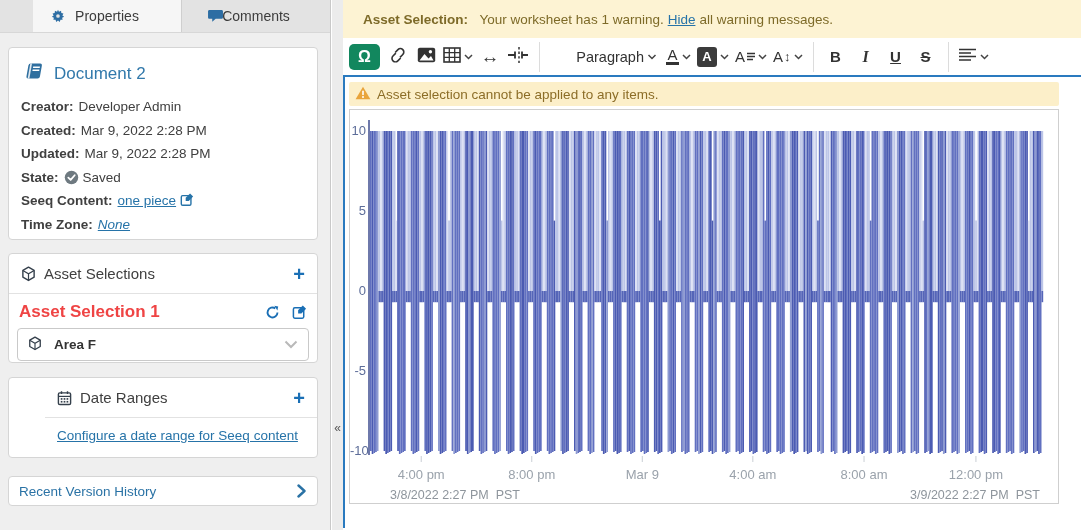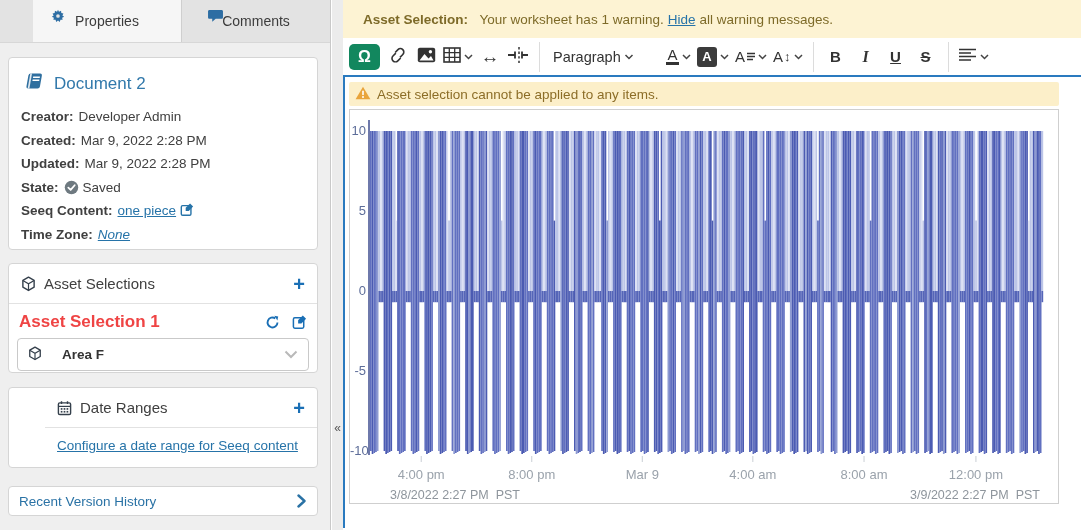--- a/index.html
+++ b/index.html
@@ -3,21 +3,21 @@
 <meta charset="utf-8">
 <style>
   * { margin:0; padding:0; box-sizing:border-box; }
   html,body { width:1081px; height:530px; overflow:hidden; background:#fff;
     font-family:"Liberation Sans", sans-serif; color:#3f3f3f; }
   .app { position:relative; width:1081px; height:530px; }
 
   
   .left-panel { position:absolute; left:0; top:0; width:331px; height:530px;
     background:#efefef; border-right:1px solid #c9c9c9; }
-  .tabbar { display:flex; height:43px; background:#e3e3e3; border-bottom:1px solid #d7d7d7;padding-left:33px; }
+  .tabbar { display:flex; height:33px; background:#e3e3e3; border-bottom:1px solid #d7d7d7;padding-left:33px; }
   .tab { position:relative; flex:1; display:flex; align-items:center; justify-content:center;
     font-size:14px; color:#3c3c3c; cursor:pointer; }
   .tab.active { background:#f6f6f6; }
   .tab + .tab { border-left:1px solid #cfcfcf; background:#e3e3e3; }
   .tab .ticon { position:absolute; left:18px; top:9px; display:flex; }
   .tab + .tab .ticon { left:26px; }
 
   .panel-body { position:relative; height:496px; }
   .card { position:absolute; left:8px; width:310px; background:#fff;
     border:1px solid #d5d5d5; border-radius:4px; }
@@ -37,21 +37,21 @@
   .lnk-italic { font-style:italic; }
   .inline-ic { display:inline-flex; vertical-align:-2px; margin-left:4px; }
   .state-ic { display:inline-flex; vertical-align:-3px; margin-right:4px; }
 
   #asset-card { top:220px; height:110px; }
   .sel-row { display:flex; align-items:center; padding:8px 10px 0 10px;
     font-size:17px; font-weight:700; color:#ef4444; }
   .sel-icons { margin-left:auto; display:flex; gap:12px; }
   .sel-icons span { cursor:pointer; display:flex; }
   .dropdown { margin:6px 8px 0 8px; height:33px; border:1px solid #c9c9c9; border-radius:4px;
-    display:flex; align-items:center; padding:0 10px; gap:20px; background:#fff; cursor:pointer;
+    display:flex; align-items:center; padding:0 10px; gap:12px; background:#fff; cursor:pointer;
     font-size:13.5px; font-weight:700; color:#333; }
   .dd-chev { margin-left:auto; display:flex; }
 
   #dates-card { top:344px; height:81px;padding-left:36px; }
   .cfg-row { padding:10px 12px; font-size:13.5px; }
 
   #history-card { top:435px; height:30px; display:flex; align-items:center; padding:0 10px;
     cursor:pointer;margin-top:8px; }
   #history-card .vh-label { font-size:13.5px; color:#2a72a5; }
   #history-card .vh-chev { margin-left:auto; display:flex; }
@@ -72,21 +72,21 @@
   .toolbar { height:39px; background:#fff; border-bottom:2px solid #2a7abf;
     display:flex; align-items:center; padding:0 6px; }
   .tb { height:28px; min-width:28px; display:flex; align-items:center; justify-content:center;
     padding:0 3px; cursor:pointer; color:#333; }
   .tb .glyph { font-size:15px; }
   .seeq-btn { width:31px; height:26px; background:#12875e; border-radius:5px;
     display:flex; align-items:center; justify-content:center; color:#fff;
     font-size:16px; font-weight:700; cursor:pointer; margin-right:4px; }
   .chev { display:flex; margin-left:3px; }
   .tsep { width:1px; height:30px; background:#dcdcdc; margin:0 7px; }
-  .para-btn { width:116px; justify-content:flex-start; padding:0 6px; font-size:14.5px; }
+  .para-btn { width:116px; justify-content:flex-end; padding:0 6px; font-size:14.5px; }
   .fc-stack { display:flex; flex-direction:column; align-items:center; line-height:13px; }
   .fc-stack .bar { width:13px; height:2.5px; background:#333; margin-top:1px; }
   .bg-box { width:20px; height:20px; background:#3b3b3b; border-radius:3px; color:#fff;
     display:flex; align-items:center; justify-content:center; font-size:13px; font-weight:700; }
   .fmt { font-size:15px; font-weight:700; width:30px; }
   .fmt.i { font-style:italic; font-weight:700; font-family:"Liberation Serif", serif; font-size:16px; }
   .fmt.u { text-decoration:underline; }
   .fmt.s { text-decoration:line-through; }
   .arrow-glyph { font-size:19px; font-weight:700; }
 

